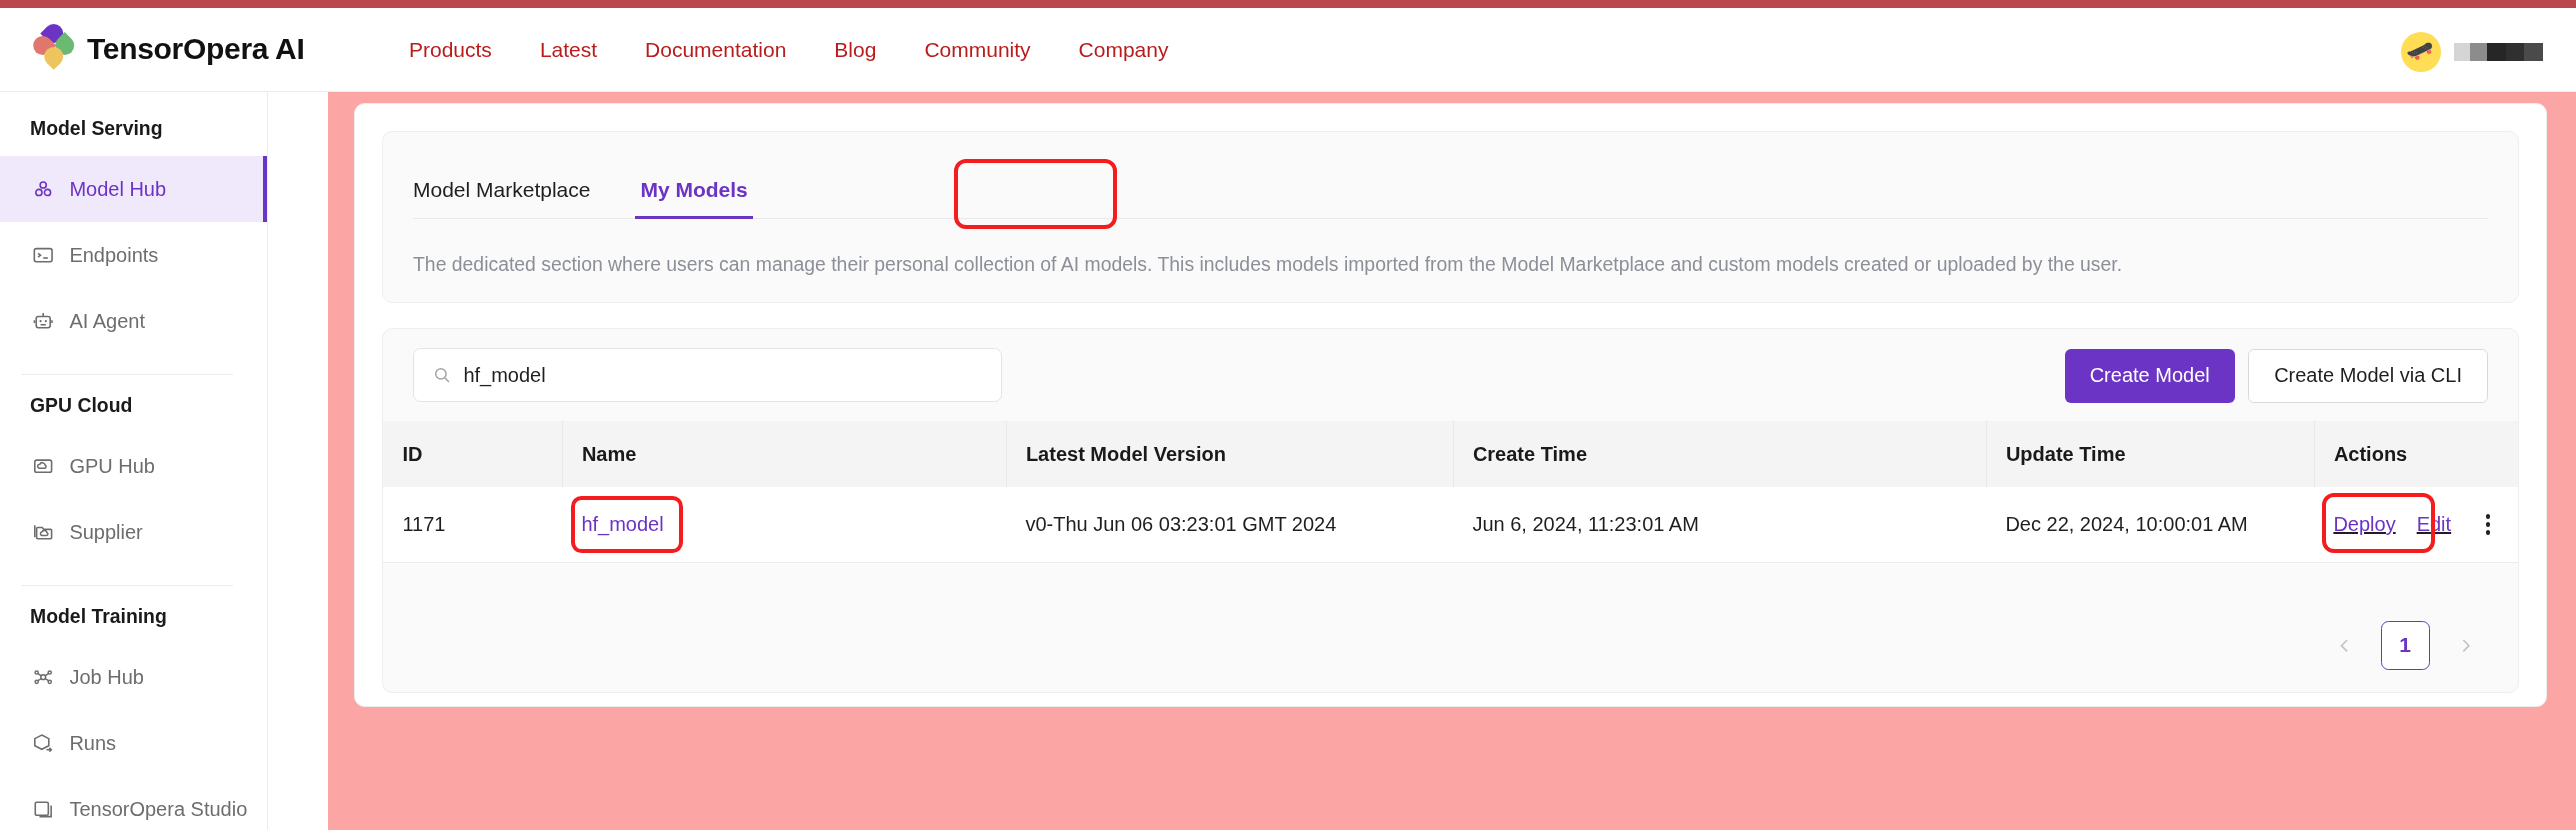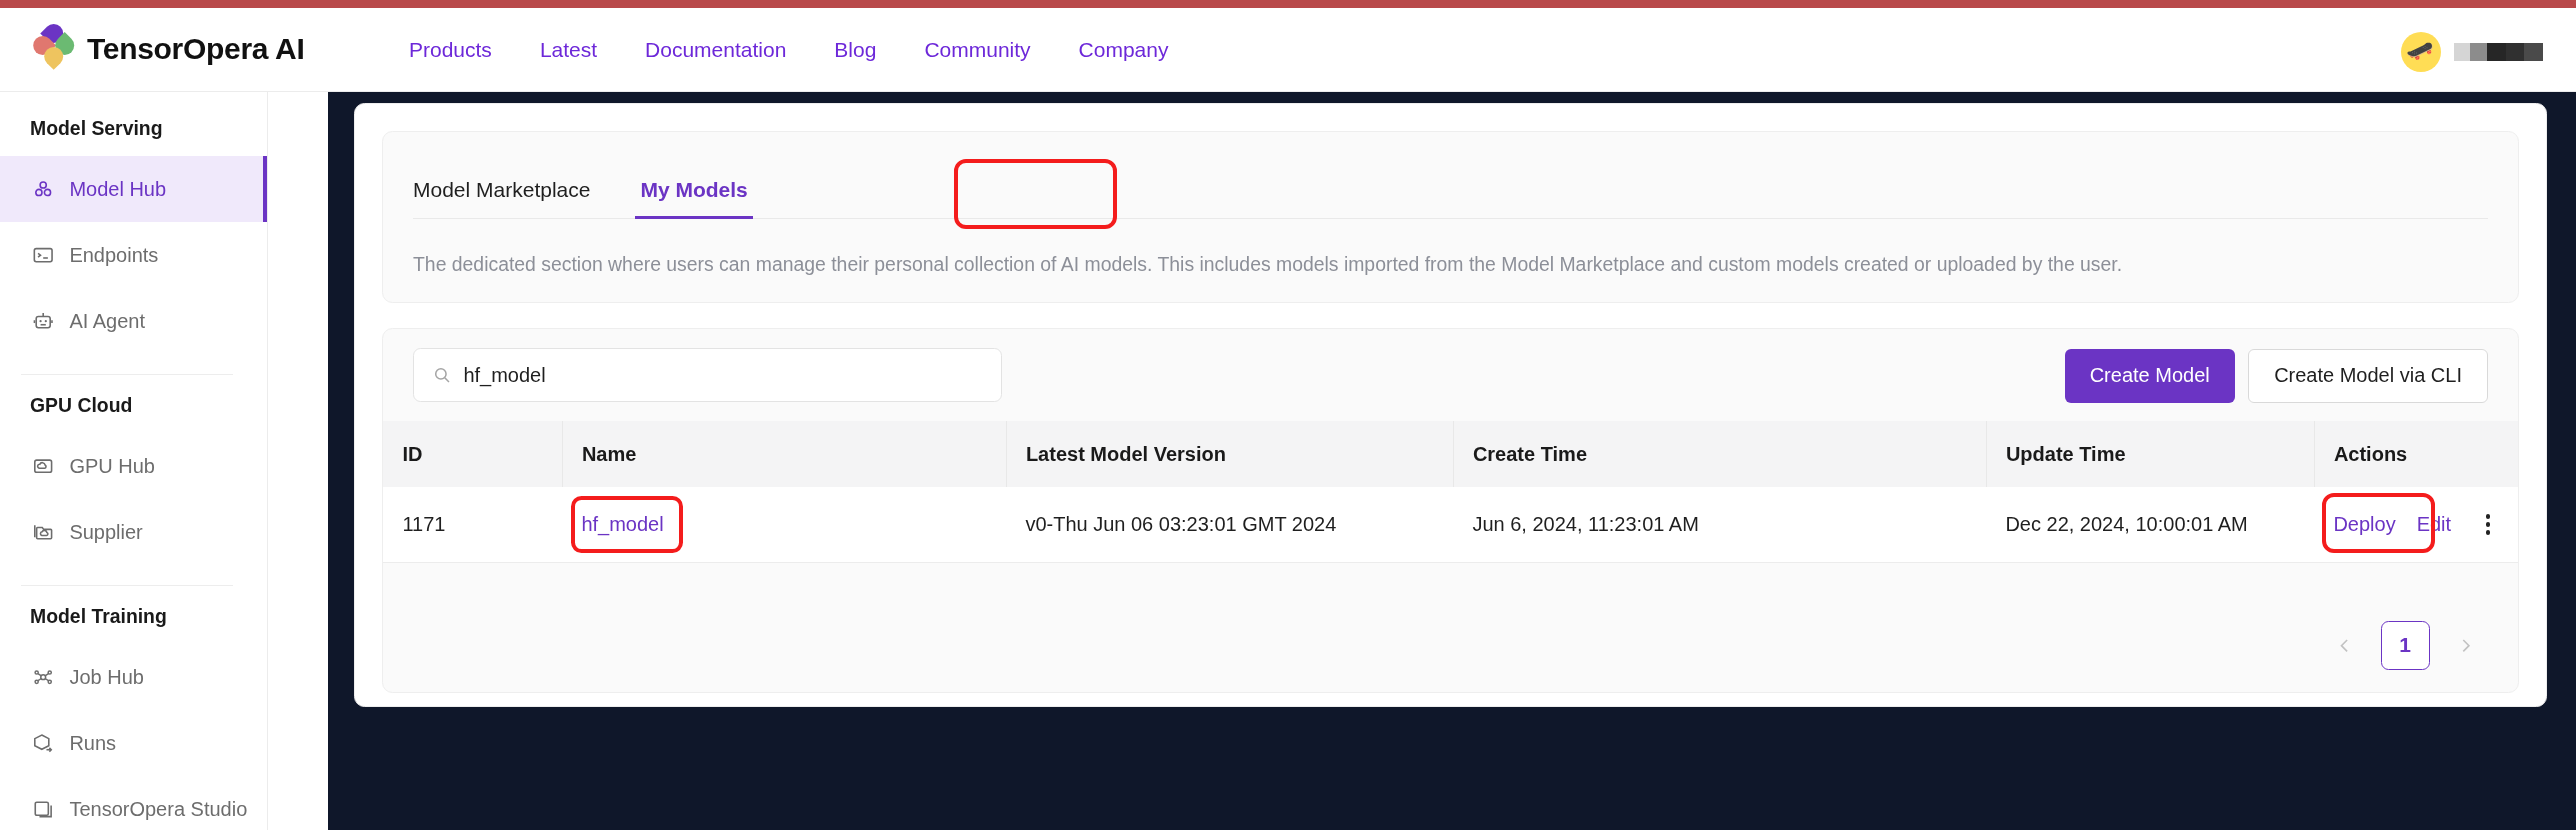--- a/index.html
+++ b/index.html
@@ -53,21 +53,21 @@
 
   .main-nav {
     position: absolute;
     left: 409px; top: 30px;
     display: flex;
     align-items: center;
     gap: 48px;
   }
   .nav-link {
     font-size: 21px;
-    color: #6d28d9;
+    color: #b91c1c;
     white-space: nowrap;
     cursor: pointer;
   }
 
   .user-area {
     position: absolute;
     right: 33px; top: 24px;
     display: flex;
     align-items: center;
     gap: 13.4px;
@@ -148,21 +148,21 @@
     background: #ededed;
     margin: 19.4px 34px 19.4px 21px;
   }
 
   
   .content {
     position: absolute;
     top: 92px; left: 328px;
     width: 2248px;
     height: 738px;
-    background: #0f172a;
+    background: #fca5a5;
     overflow: hidden;
   }
   .page-card {
     position: absolute;
     left: 26px; top: 11.2px;
     width: 2193px;
     height: 604px;
     background: #ffffff;
     border: 0.7px solid #ededed;
     border-radius: 10.4px;
@@ -307,20 +307,21 @@
     width: 112px; height: 57px;
     border: 4.5px solid #f41c1c;
     border-radius: 10.4px;
     pointer-events: none;
   }
   .actions-cell { position: relative; }
   .actions-wrap {
     display: flex;
     align-items: center;
     gap: 21px;
+    text-decoration: underline;
   }
   .deploy-annot {
     position: absolute;
     left: 7.5px; top: 6px;
     width: 113px; height: 60px;
     border: 4.5px solid #f41c1c;
     border-radius: 12px;
     pointer-events: none;
   }
   .kebab {

